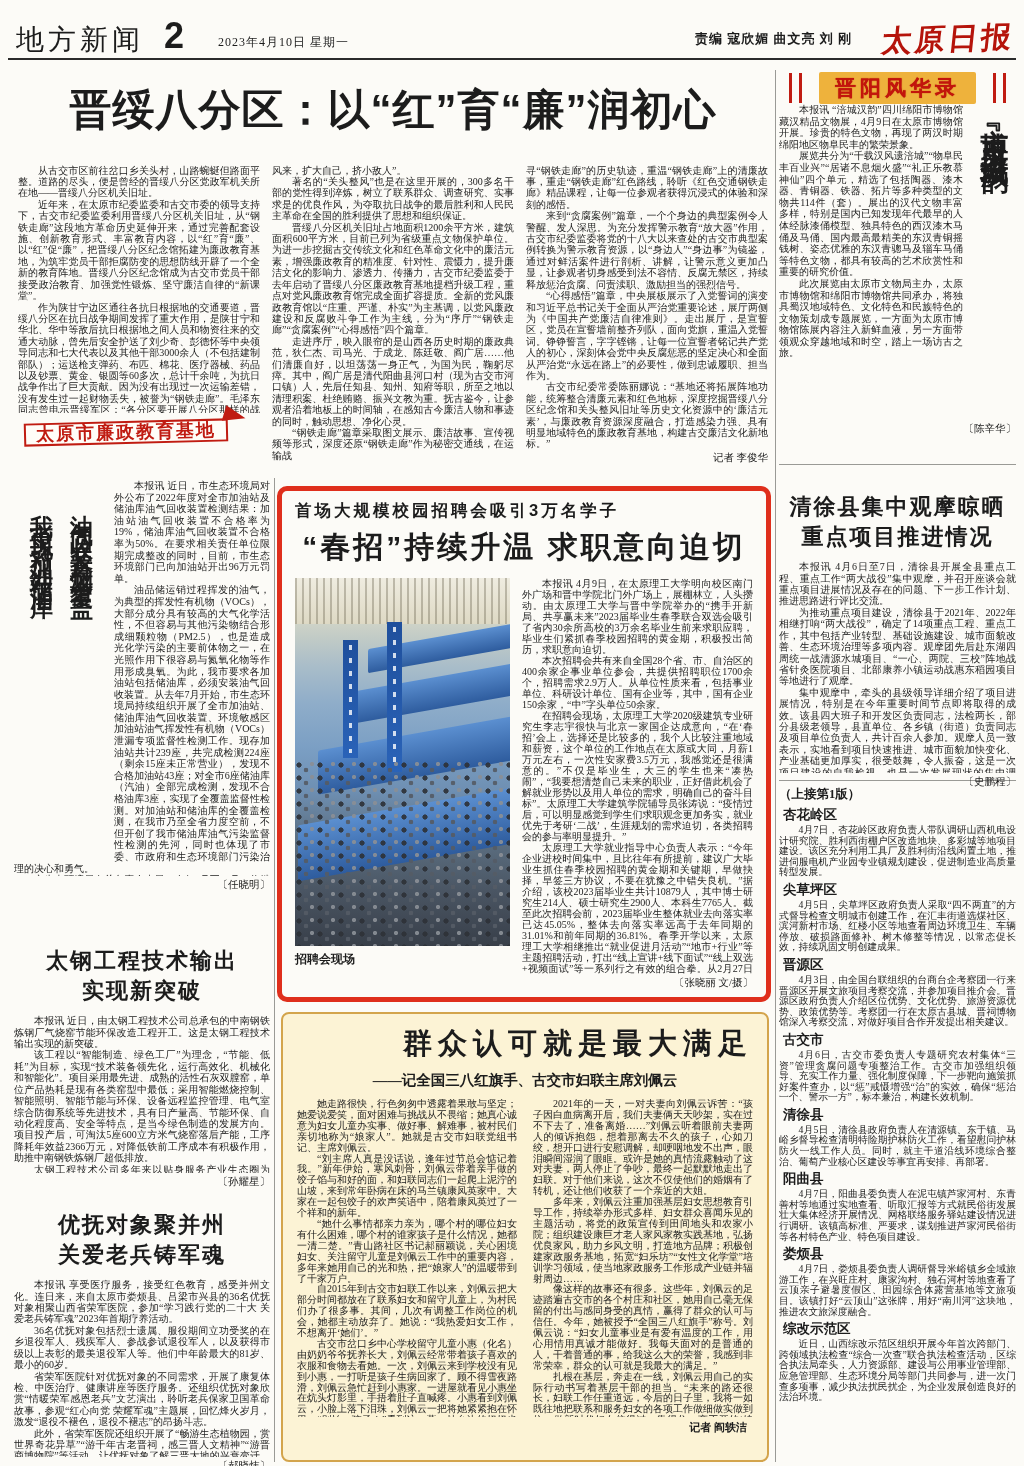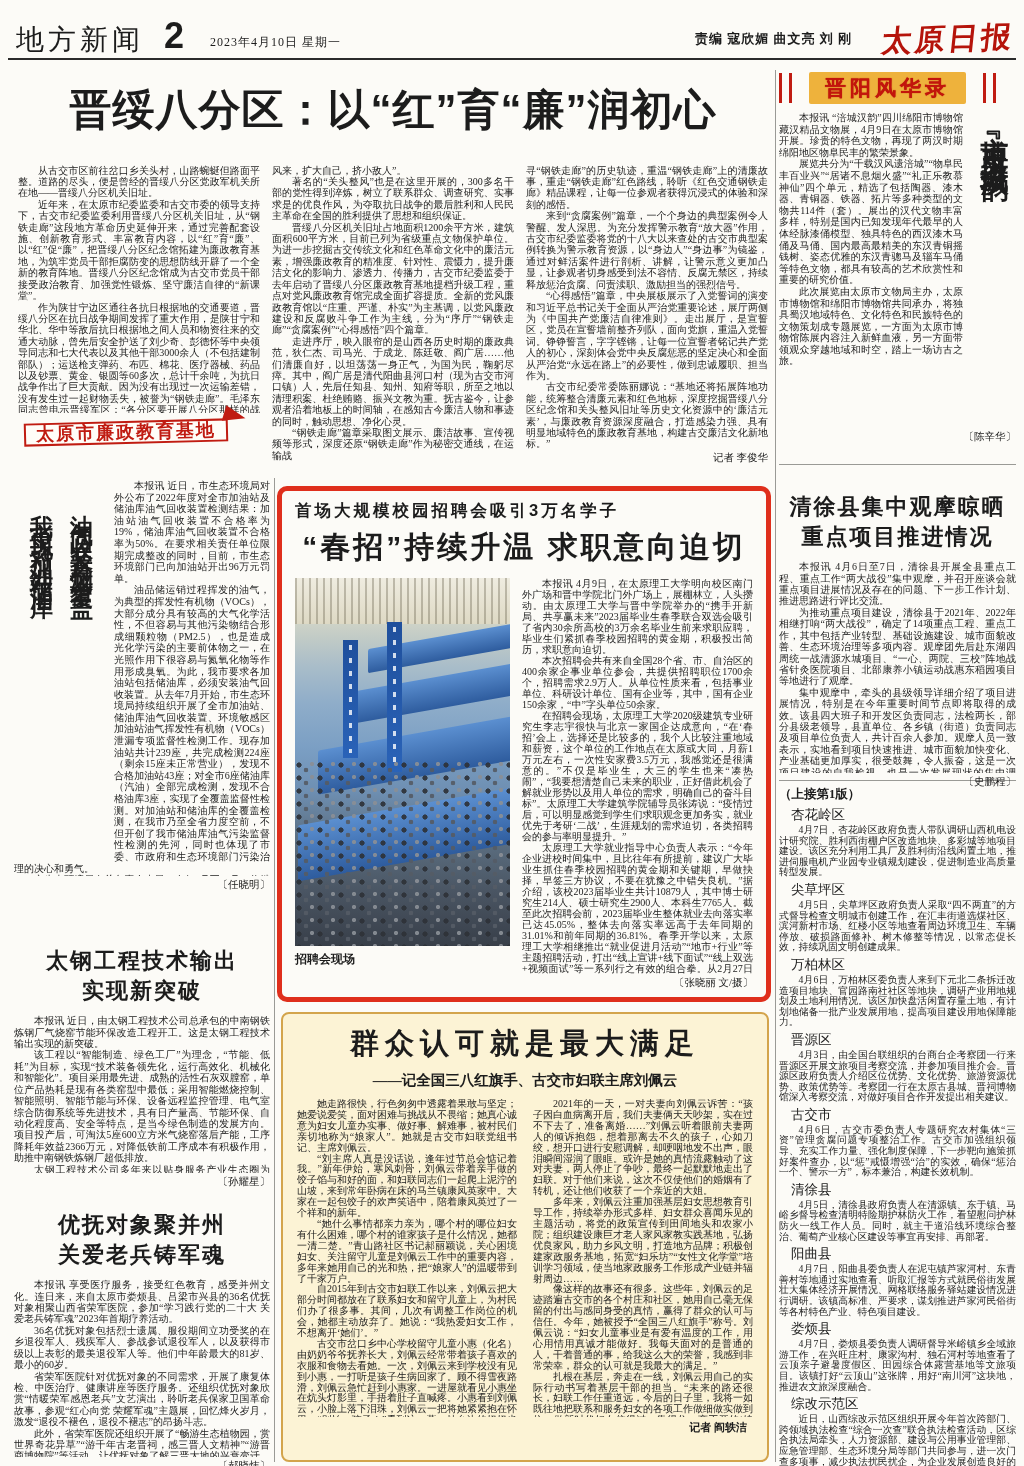--- a/index.html
+++ b/index.html
@@ -3,21 +3,21 @@
 <meta charset="utf-8">
 <style>
   html,body{margin:0;padding:0;background:#e8e8e8;}
   .page{position:relative;width:1024px;height:1466px;margin:0 auto;background:#fcfbf7;
         font-family:"Liberation Serif","DejaVu Serif",serif;color:#1c1c1c;overflow:hidden;}
   
   .masthead{position:absolute;left:8px;top:6px;width:1008px;height:52px;border-bottom:2px solid #2b2b2b;}
   .mast-left{position:absolute;left:8px;bottom:4px;display:flex;align-items:flex-end;}
   .section-title{font-family:"Liberation Sans",sans-serif;font-weight:normal;font-size:28px;letter-spacing:4px;line-height:1;}
   .page-num{font-family:"Liberation Sans",sans-serif;font-size:36px;font-weight:bold;margin-left:20px;line-height:1;}
-  .mast-date{font-size:12px;margin-left:26px;padding-bottom:3px;letter-spacing:1px;}
+  .mast-date{font-size:12px;margin-left:34px;padding-bottom:3px;letter-spacing:1px;}
   .mast-right{position:absolute;right:2px;bottom:4px;display:flex;align-items:flex-end;}
   .editors{font-size:13px;font-weight:bold;margin-right:30px;padding-bottom:6px;letter-spacing:1px;}
   .paper-logo{font-size:30px;font-weight:bold;color:#b5140b;letter-spacing:3px;transform:skewX(-8deg) rotate(-2deg);line-height:1;}
   
   .p{margin:0;text-indent:2em;text-align:justify;}
   .p.cont{text-indent:0;}
   .body-txt{font-size:10px;line-height:11.4px;}
   .byline{text-align:right;font-size:10.5px;margin-top:2px;}
   .pre{white-space:pre-line;}
   
@@ -30,21 +30,21 @@
   .col1-text{height:248px;}
   .badge-wrap{margin-top:8px;padding-left:6px;}
   .jy-badge{display:inline-block;position:relative;border:2px solid #c01c12;color:#c01c12;font-weight:bold;
             font-family:"Liberation Sans",sans-serif;font-size:18px;letter-spacing:2px;padding:4px 10px;
             transform:rotate(-1.5deg);background:#fffdf8;}
   .jy-badge::after{content:"";position:absolute;right:-20px;top:-12px;width:0;height:0;
             border-left:22px solid #c01c12;border-top:7px solid transparent;border-bottom:9px solid transparent;
             transform:rotate(18deg);}
   
   .museum{position:absolute;left:779px;top:72px;width:237px;height:390px;}
-  .fh-row{display:flex;justify-content:flex-start;align-items:center;gap:17px;margin-bottom:8px;}
+  .fh-row{display:flex;justify-content:center;align-items:center;gap:17px;}
   .fh-bar{width:7px;height:30px;border-left:3px solid #c01c12;border-right:3px solid #c01c12;}
   .fh-badge{background:#eeb23c;color:#c3150c;font-weight:bold;font-family:"Liberation Sans",sans-serif;
             font-size:21px;letter-spacing:4px;padding:2px 16px;border-radius:2px;text-shadow:0 0 1px #a00;}
   .museum-body{font-size:10px;line-height:11.6px;overflow:hidden;height:316px;}
   .vert-head{float:right;writing-mode:vertical-rl;text-orientation:upright;font-family:"Liberation Sans",sans-serif;
              font-weight:bold;font-size:28px;letter-spacing:4px;height:330px;margin:2px 0 4px 9px;line-height:44px;}
   
   .vline{position:absolute;width:1px;background:#9a9a96;}
   .hline{position:absolute;height:1px;background:#9a9a96;}
   
@@ -84,31 +84,31 @@
      background-image:radial-gradient(circle at 4px 4px,#2e3238 2.3px,transparent 2.9px),
                       radial-gradient(circle at 11px 9px,#555c66 2px,transparent 2.6px),
                       radial-gradient(circle at 17px 3px,#8a8f96 1.8px,transparent 2.4px);
      background-size:21px 13px;}
   .caption{font-family:"Liberation Sans",sans-serif;font-weight:bold;font-size:12px;margin-top:5px;}
   .jf-body{flex:1;}
   .jf-text{font-size:10px;line-height:11px;height:396px;overflow:hidden;}
   
   .yellow-box{position:absolute;left:281px;top:1012px;width:488px;height:450px;background:#fcf3d5;
               border:2px solid #d3a44c;border-radius:8px;box-sizing:border-box;padding:10px 14px 8px;}
-  .qz-title{font-weight:bold;font-size:29px;text-align:center;letter-spacing:6px;font-family:Liberation Mono, monospace;}
+  .qz-title{font-weight:bold;font-size:29px;text-align:right;letter-spacing:6px;font-family:Liberation Mono, monospace;}
   .qz-sub{font-weight:bold;font-size:14.5px;text-align:center;margin:7px 0 9px;}
   .qz-cols{display:flex;gap:16px;}
   .qz-col{flex:1;font-size:10px;line-height:10.9px;overflow:hidden;height:318px;}
   .qz-byline{text-align:right;font-weight:bold;font-size:11px;margin-top:3px;padding-right:6px;}
   
   .qingxu{position:absolute;left:779px;top:474px;width:237px;}
   .qingxu-body{font-size:10px;line-height:11.4px;height:212px;overflow:hidden;}
   .districts{position:absolute;left:779px;top:786px;width:237px;height:680px;overflow:hidden;}
   .jump-label{font-weight:bold;font-size:12.5px;margin-bottom:2px;}
-  .district h3{font-family:"Liberation Sans",sans-serif;font-weight:normal;font-size:13.5px;margin:3px 12px 1px;}
+  .district h3{font-family:"Liberation Sans",sans-serif;font-weight:bold;font-size:13.5px;margin:3px 4px 1px;}
   .district p{font-size:9.8px;line-height:10.6px;margin:0;text-indent:2em;text-align:justify;}
 </style>
 </head>
 <body>
 
 <div class="page">
 
   <header class="masthead">
     <div class="mast-left">
       <span class="section-title">地方新闻</span>
@@ -271,24 +271,20 @@
     <div class="jump-label">（上接第1版）</div>
     <div class="district">
       <h3>杏花岭区</h3>
       <p>4月7日，杏花岭区政府负责人带队调研山西机电设计研究院、胜利西街棚户区改造地块、多彩城等地项目建设。该区充分利用工具厂及胜利街沿线闲置土地，推进伺服电机产业园专业镇规划建设，促进制造业高质量转型发展。</p>
     </div>
     <div class="district">
       <h3>尖草坪区</h3>
       <p>4月5日，尖草坪区政府负责人采取“四不两直”的方式督导检查文明城市创建工作，在汇丰街道选煤社区、滨河新村市场、红楼小区等地查看周边环境卫生、车辆停放、破损路面修补、树木修整等情况，以常态促长效，持续巩固文明创建成果。</p>
     </div>
     <div class="district">
-      <h3>万柏林区</h3>
-      <p>4月6日，万柏林区委负责人来到下元北二条拆迁改造项目地块、官园路南社社区等地块，调研产业用地规划及土地利用情况。该区加快盘活闲置存量土地，有计划地储备一批产业发展用地，提高项目建设用地保障能力。</p>
-    </div>
-    <div class="district">
       <h3>晋源区</h3>
       <p>4月3日，由全国台联组织的台商台企考察团一行来晋源区开展文旅项目考察交流，并参加项目推介会。晋源区政府负责人介绍区位优势、文化优势、旅游资源优势、政策优势等。考察团一行在太原古县城、晋祠博物馆深入考察交流，对做好项目合作开发提出相关建议。</p>
     </div>
     <div class="district">
       <h3>古交市</h3>
       <p>4月6日，古交市委负责人专题研究农村集体“三资”管理贪腐问题专项整治工作。古交市加强组织领导、充实工作力量、强化制度保障，下一步靶向施策抓好案件查办，以“惩”戒慑增强“治”的实效，确保“惩治一个、警示一方”，标本兼治，构建长效机制。</p>
     </div>
     <div class="district">
       <h3>清徐县</h3>
       <p>4月5日，清徐县政府负责人在清源镇、东于镇、马峪乡督导检查清明特险期护林防火工作，看望慰问护林防火一线工作人员。同时，就主干道沿线环境综合整治、葡萄产业核心区建设等事宜再安排、再部署。</p>

